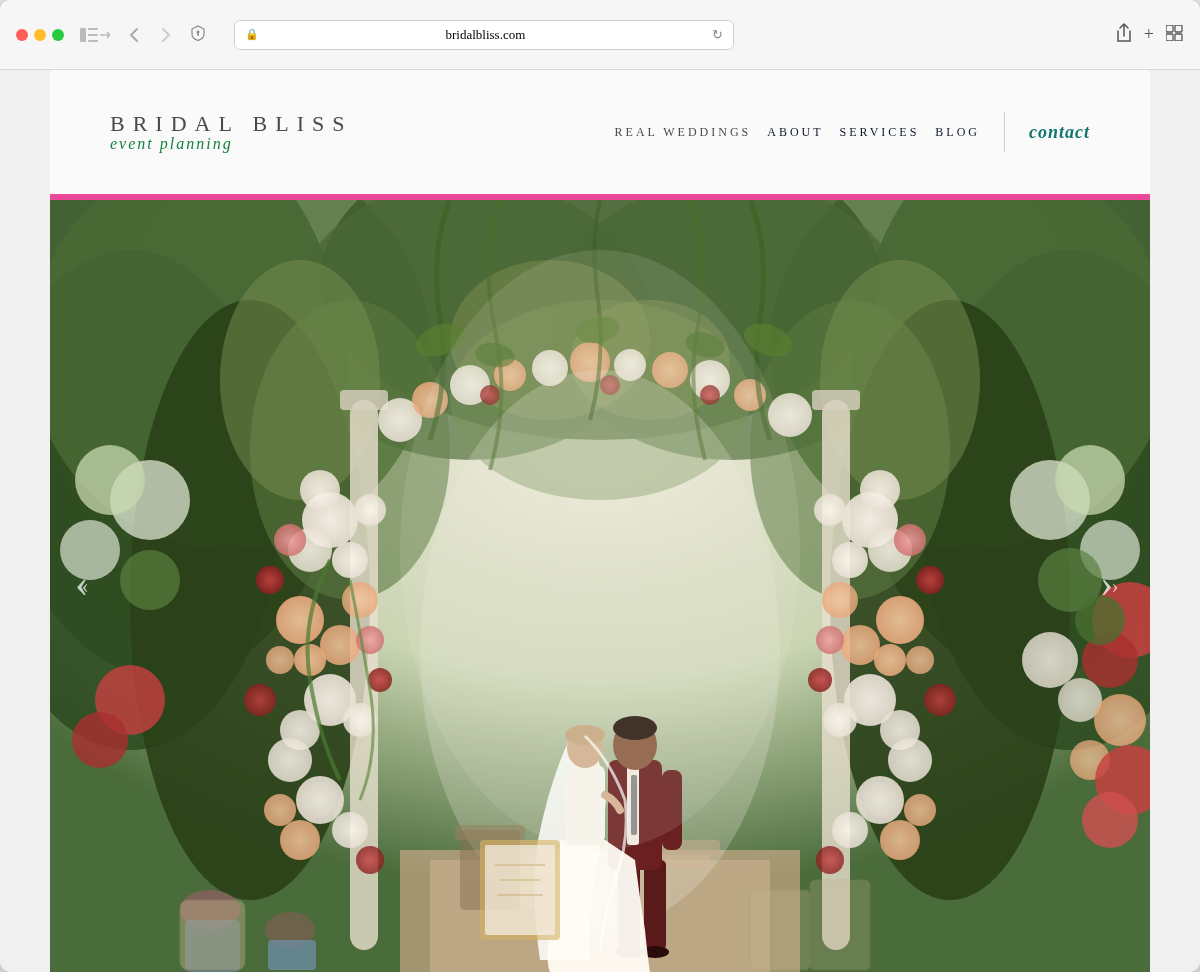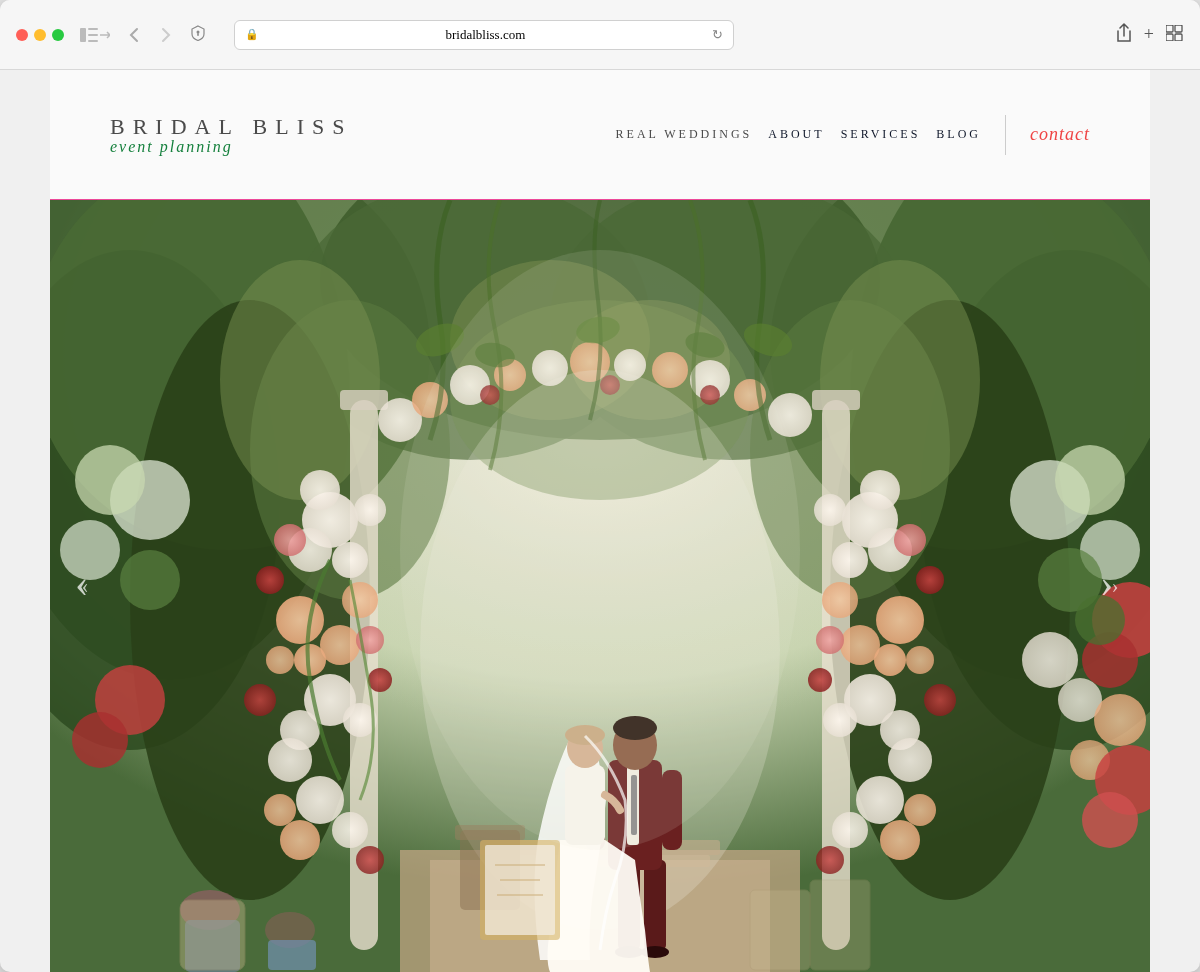--- a/index.html
+++ b/index.html
@@ -119,21 +119,21 @@
       overflow: hidden;
     }
 
     
     .nav {
       height: 130px;
       background: #fafafa;
       display: flex;
       align-items: center;
       padding: 0 60px;
-      border-bottom: 1px solid #ec4899;
+      border-bottom: 6px solid #ec4899;
     }
 
     .nav-logo {
       display: flex;
       flex-direction: column;
       margin-right: auto;
     }
 
     .nav-logo-main {
       font-family: 'Georgia', 'Times New Roman', serif;
@@ -177,24 +177,25 @@
     .nav-divider {
       width: 1px;
       height: 40px;
       background: #ccc;
       margin: 0 8px;
     }
 
     .nav-contact {
       font-family: 'Georgia', serif;
       font-size: 18px;
-      color: #ef4444;
+      color: #0f766e;
       font-style: italic;
       cursor: pointer;
       letter-spacing: 1px;
+      font-weight: bold;
     }
 
     
     .hero {
       width: 1100px;
       height: calc(972px - 70px - 130px);
       position: relative;
       overflow: hidden;
       background: #2d4a2d;
     }

